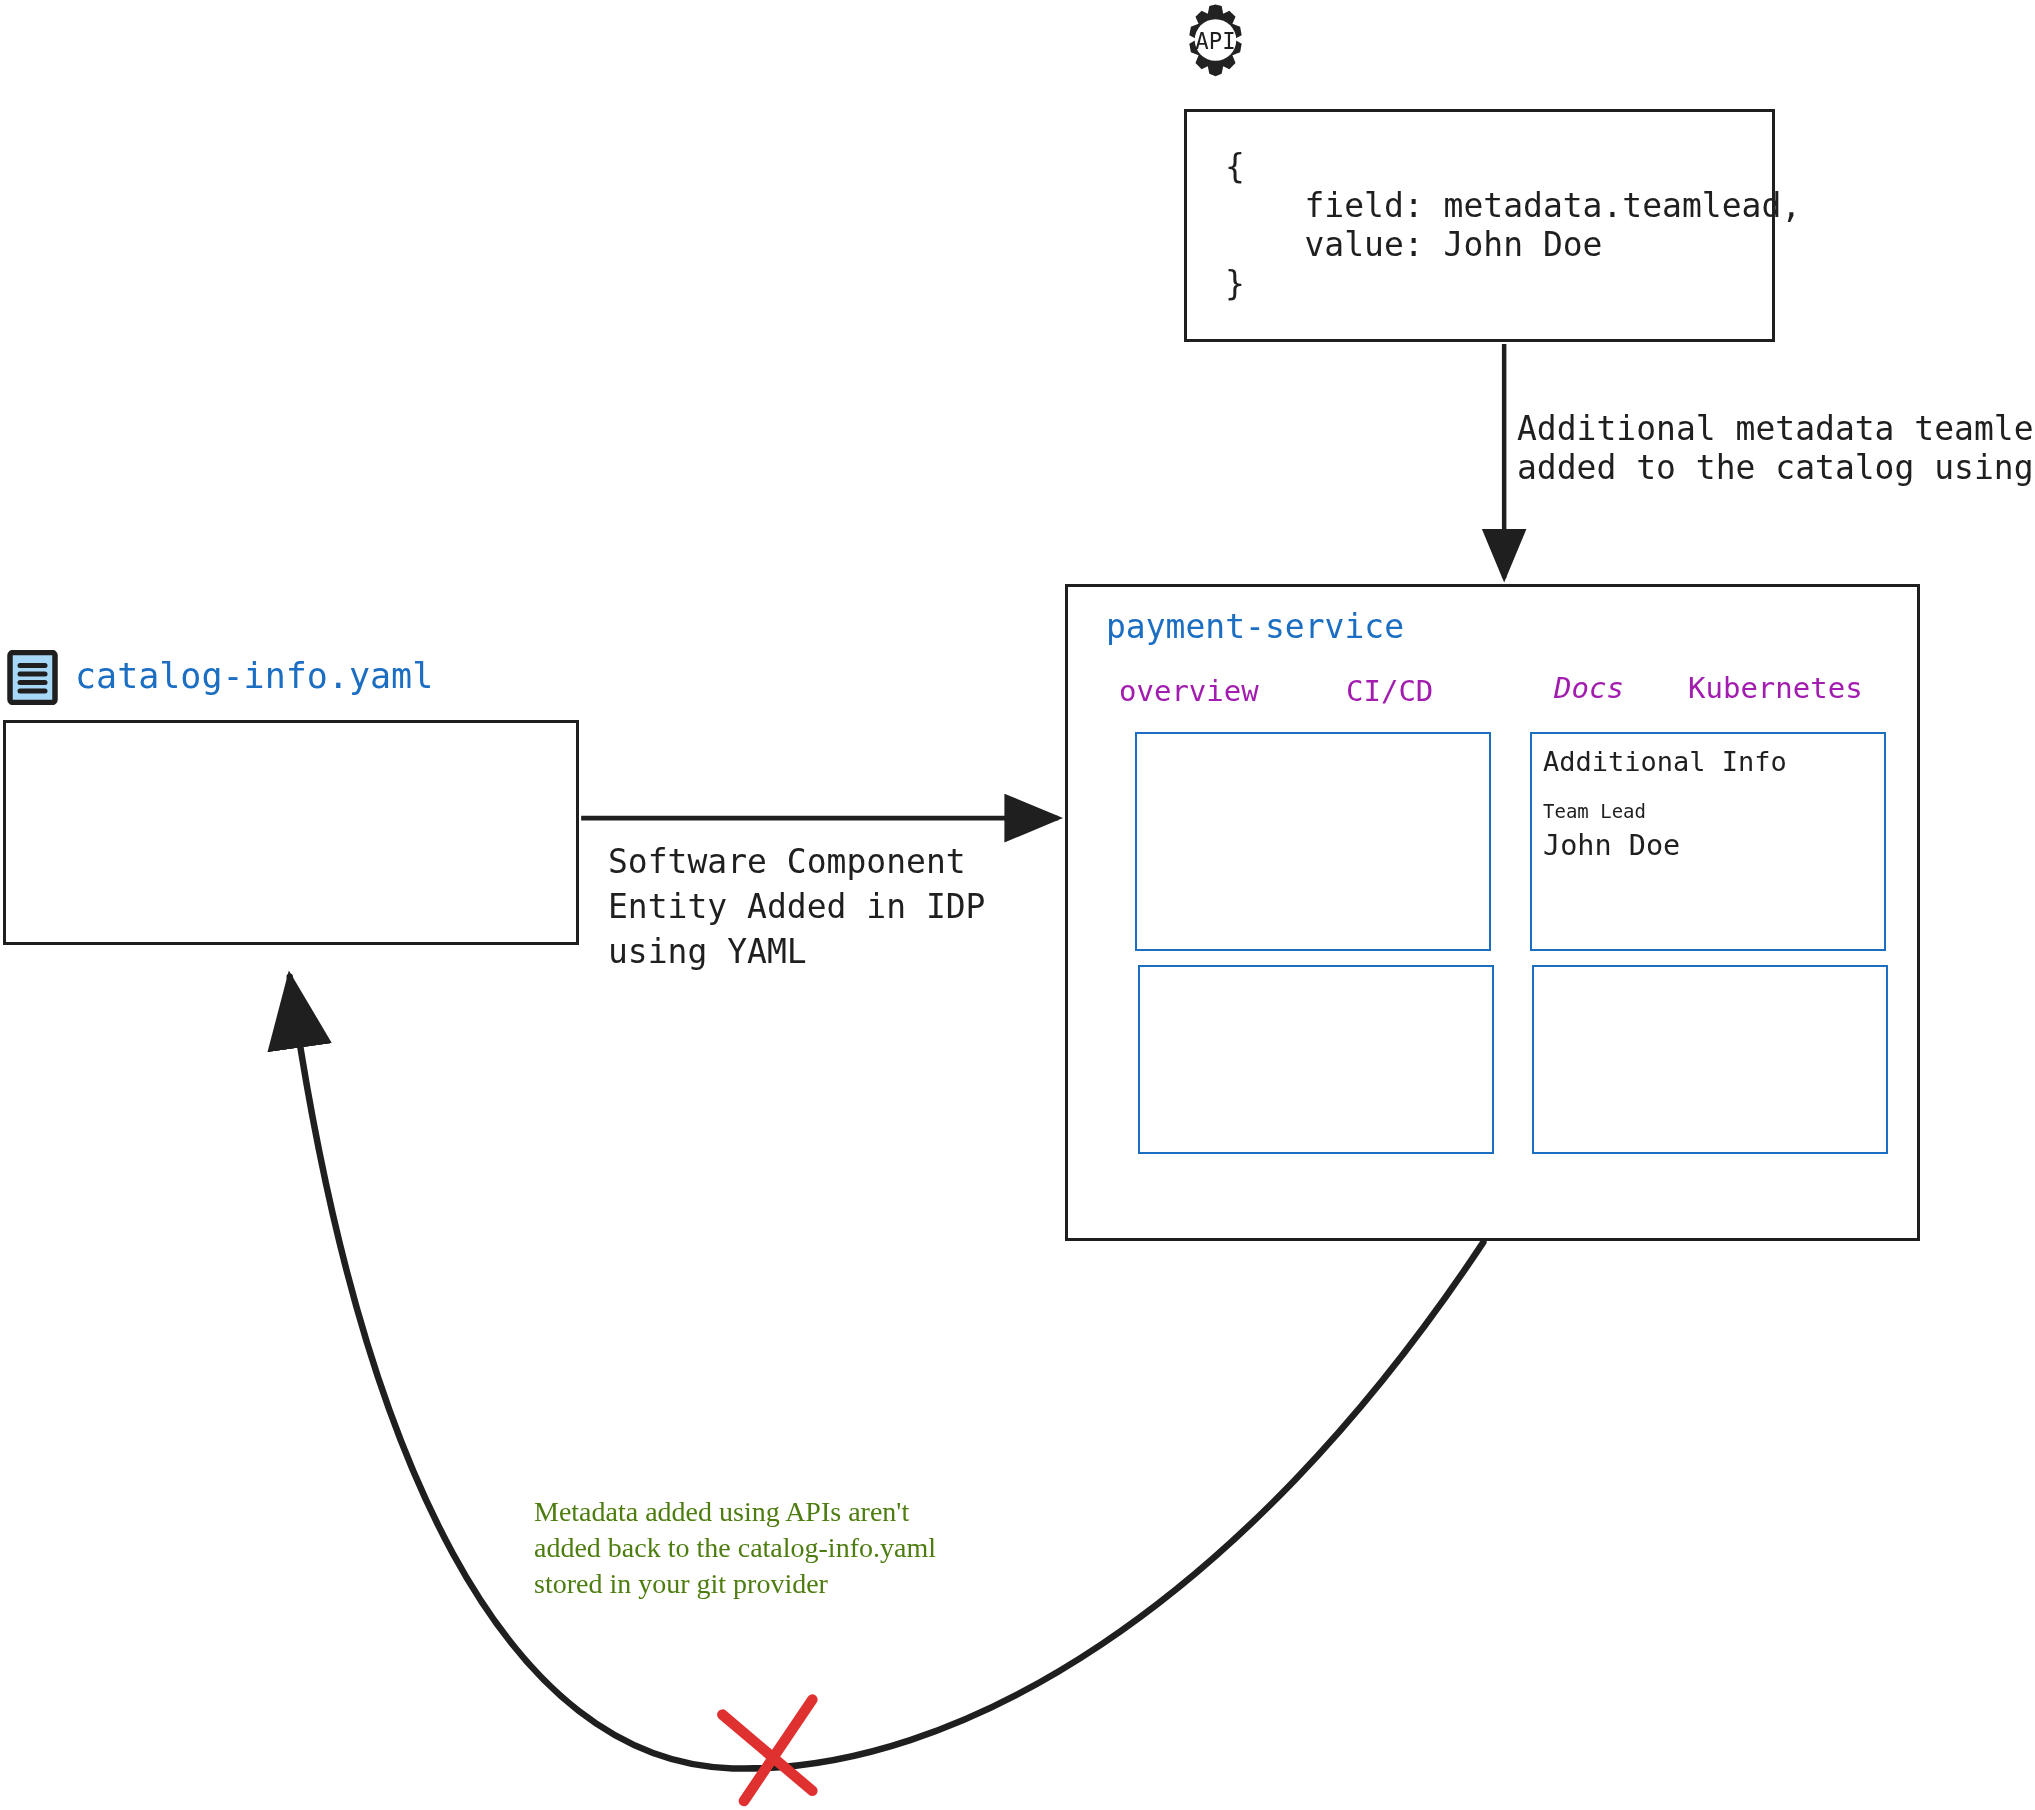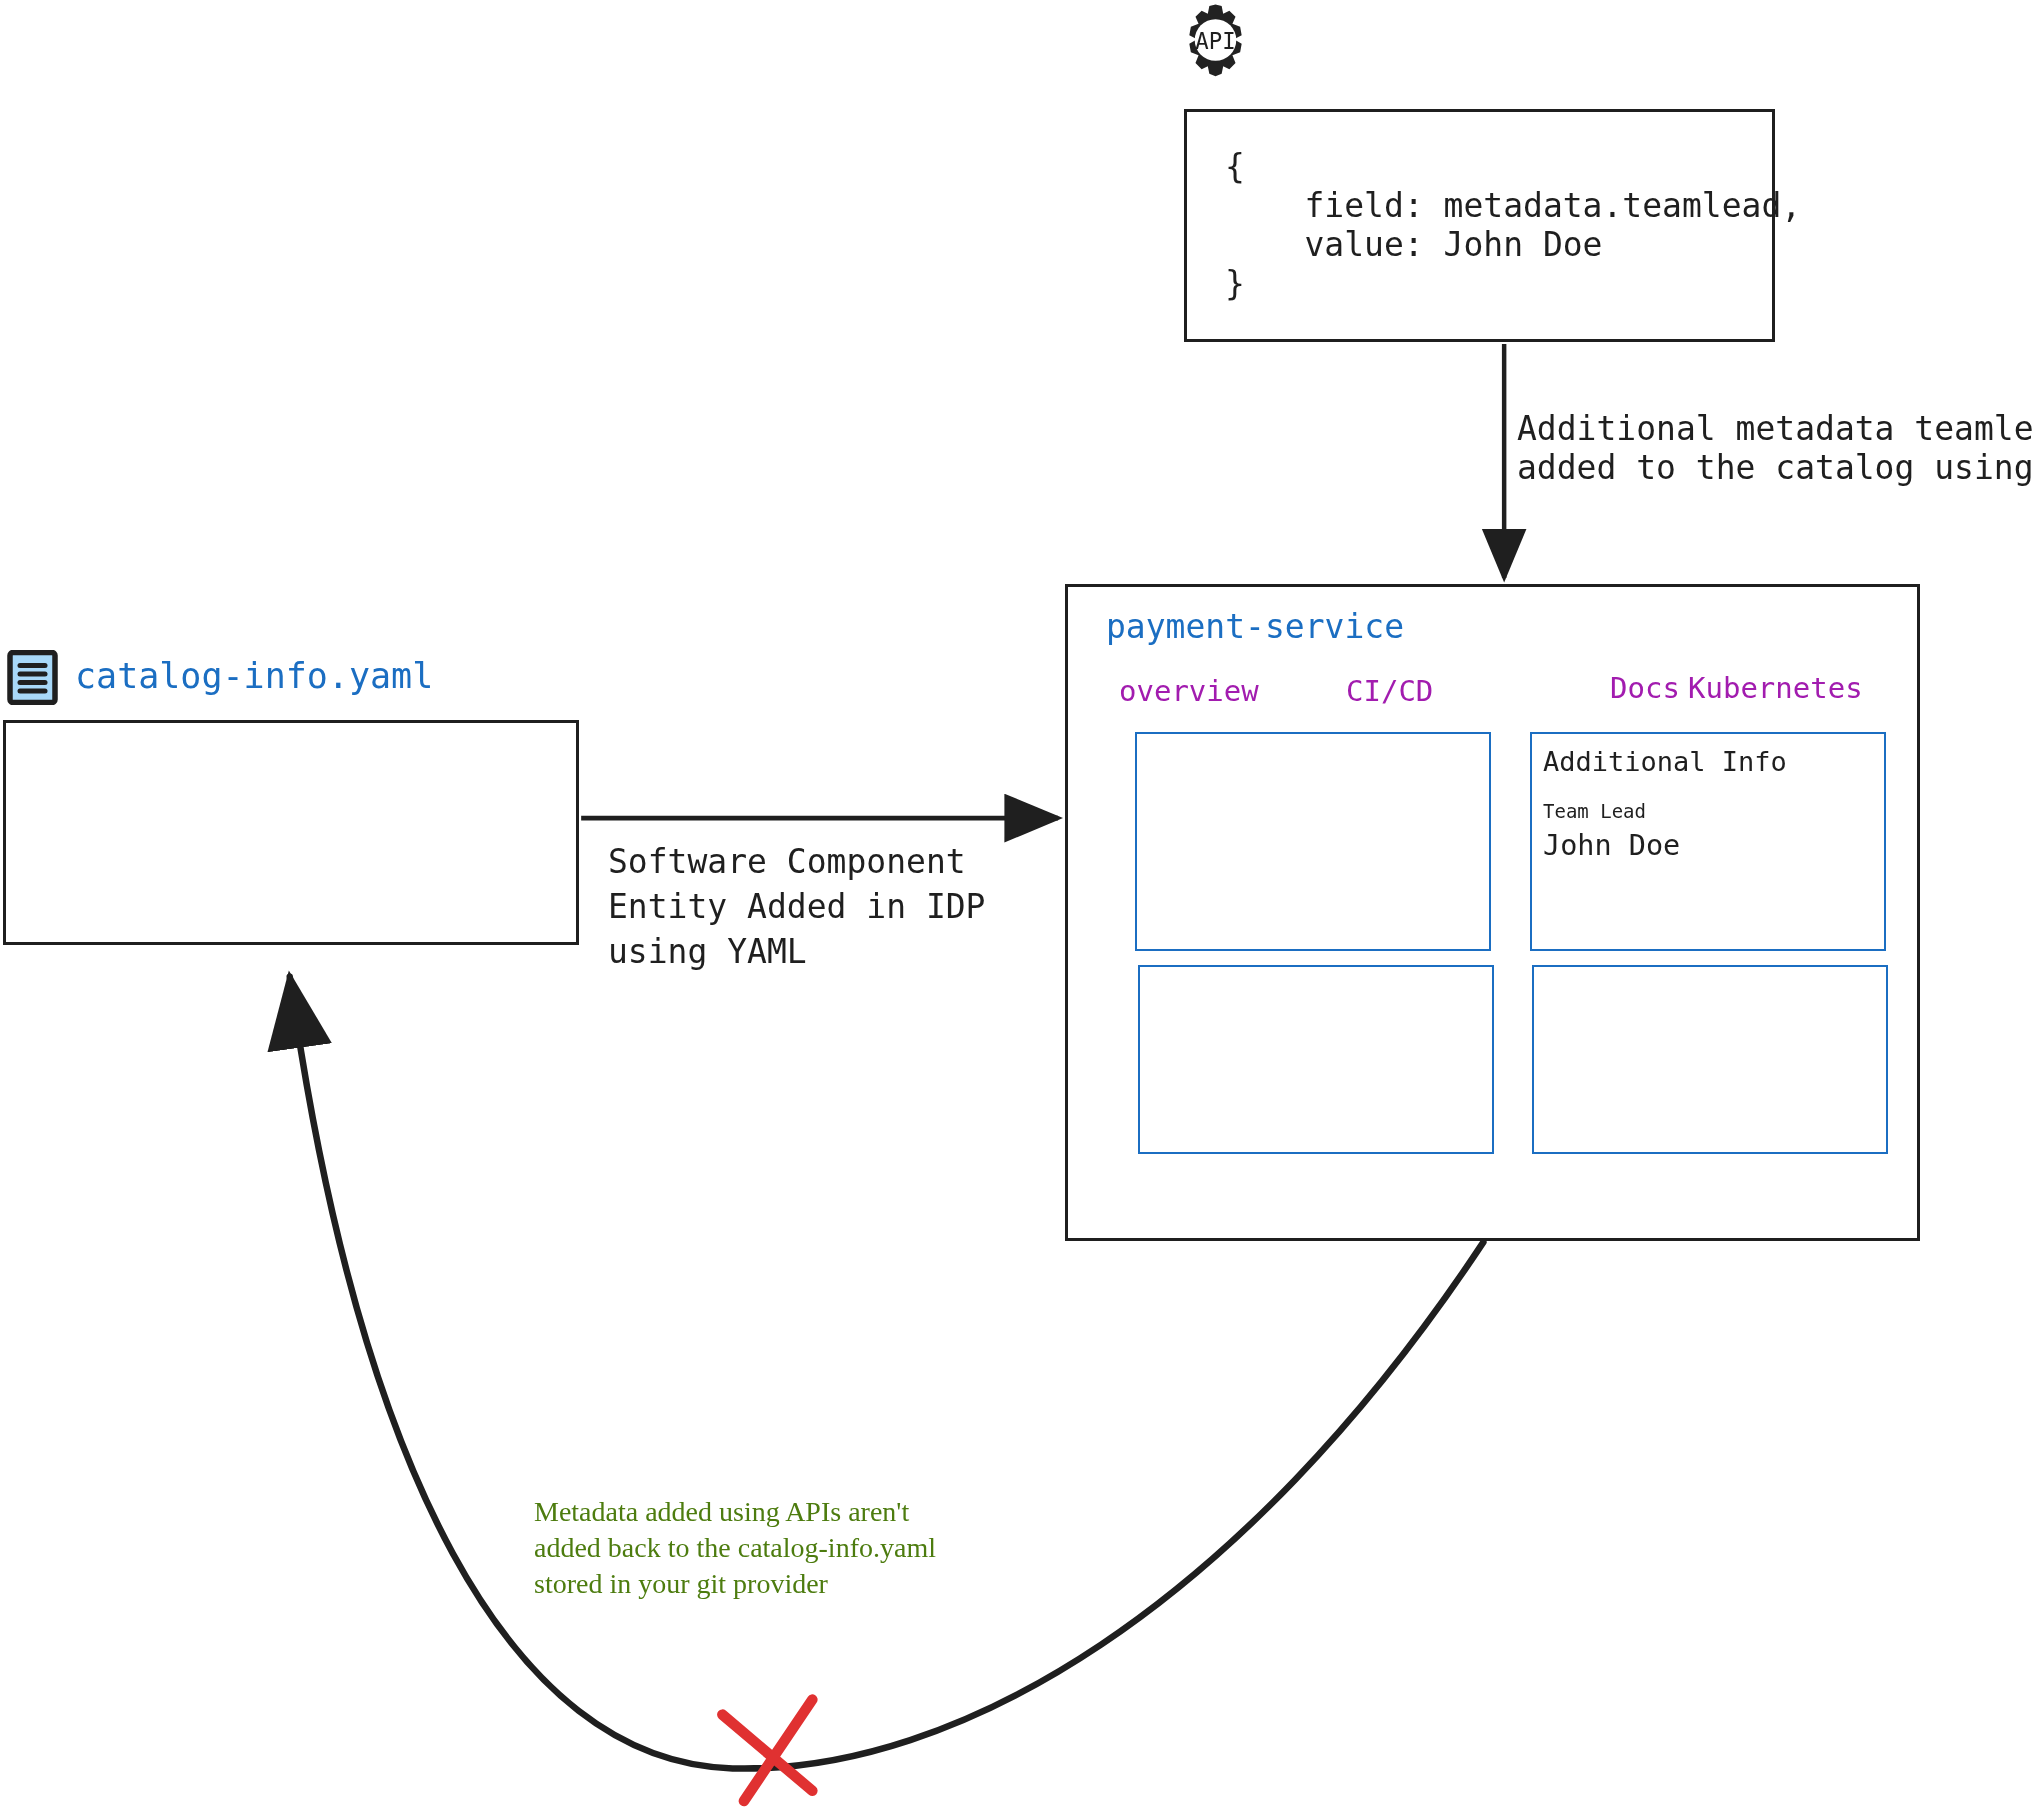--- a/index.html
+++ b/index.html
@@ -170,21 +170,21 @@
   .tab {
     position: absolute;
     font-family: "DejaVu Sans Mono", monospace;
     color: #a21caf;
     font-size: 29px;
     line-height: 35px;
     white-space: pre;
   }
   #tab-overview { left: 1119px; top: 674px; }
   #tab-cicd     { left: 1346px; top: 674px; }
-  #tab-docs     { left: 1610px; top: 671px; }
+  #tab-docs     { left: 1554px; top: 671px; font-style: italic; }
   #tab-k8s      { left: 1688px; top: 671px; }
 
   #panel-overview { left: 1135px; top: 732px; width: 356px; height: 219px; }
   #panel-info     { left: 1530px; top: 732px; width: 356px; height: 219px; }
   #panel-bl       { left: 1138px; top: 965px; width: 356px; height: 189px; }
   #panel-br       { left: 1532px; top: 965px; width: 356px; height: 189px; }
 
   #info-title {
     position: absolute;
     left: 1543px;

